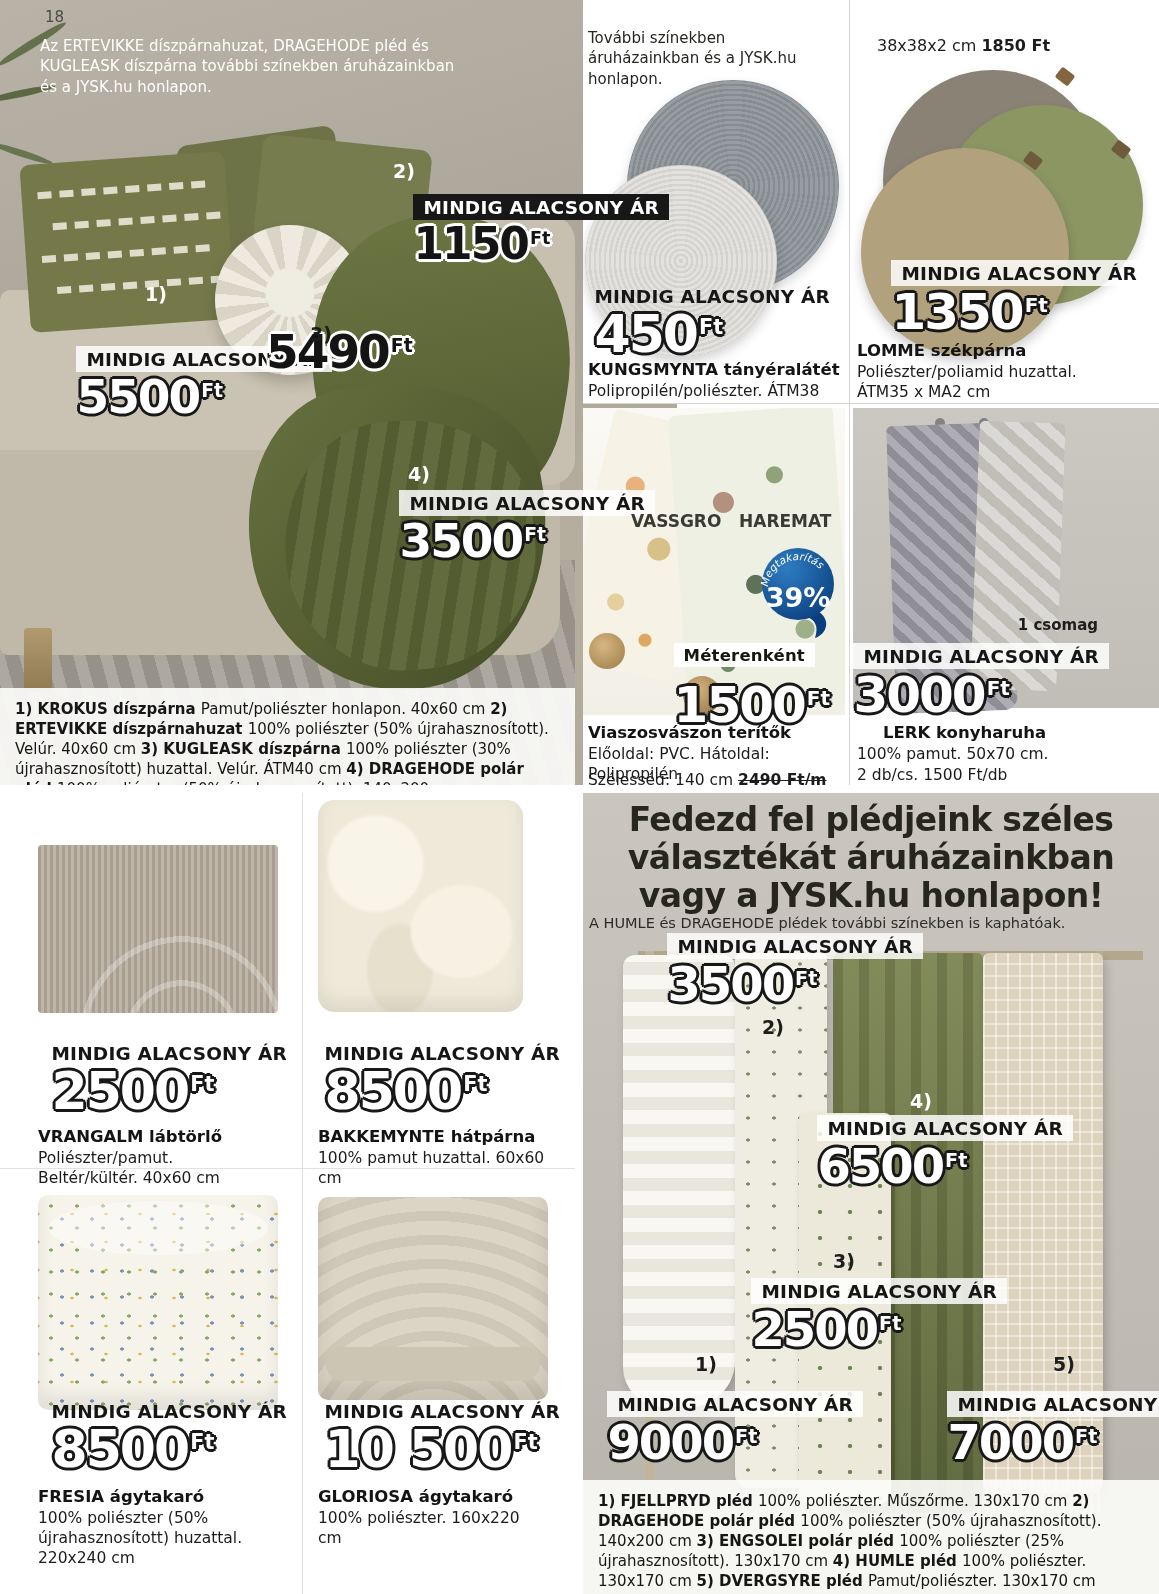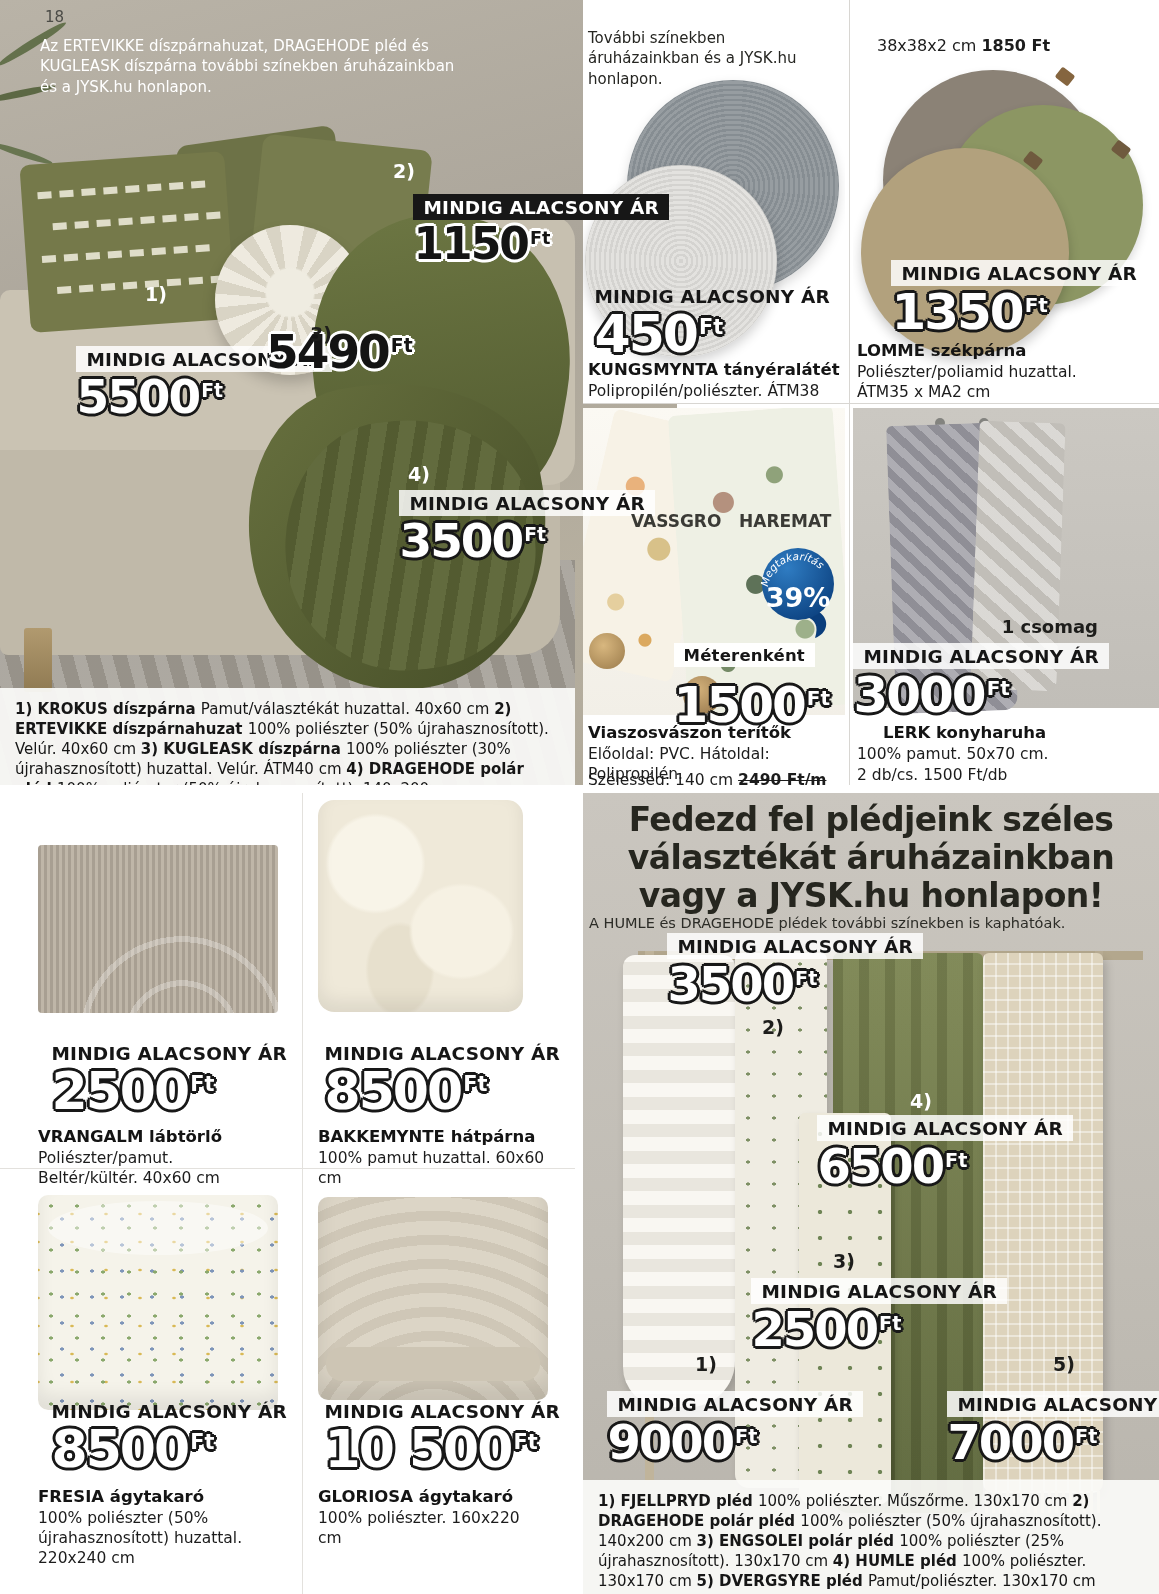--- a/index.html
+++ b/index.html
@@ -89,21 +89,21 @@
     </div>
     <div class="mb" style="left:266px;top:330px;">
       <span class="pr dark pr-47"><span>5490</span><span class="ft">Ft</span></span>
     </div>
     <div class="mb" style="right:22px;top:490px;">
       <span class="albar">MINDIG ALACSONY ÁR</span>
       <span class="pr light pr-47"><span>3500</span><span class="ft">Ft</span></span>
     </div>
 
     <div class="strip" style="left:0;top:688px;width:575px;height:97px;">
-      <b>1) KROKUS díszpárna </b><span>Pamut/választékát huzattal. 40x60 cm </span><b>2) ERTEVIKKE díszpárnahuzat </b><span>100% poliészter (50% újrahasznosított). Velúr. 40x60 cm </span><b>3) KUGLEASK díszpárna </b><span>100% poliészter (30% újrahasznosított) huzattal. Velúr. ÁTM40 cm </span><b>4) DRAGEHODE polár pléd </b><span>100% poliészter (50% újrahasznosított). 140x200 cm</span>
+      <b>1) KROKUS díszpárna </b><span>Pamut/poliészter honlapon. 40x60 cm </span><b>2) ERTEVIKKE díszpárnahuzat </b><span>100% poliészter (50% újrahasznosított). Velúr. 40x60 cm </span><b>3) KUGLEASK díszpárna </b><span>100% poliészter (30% újrahasznosított) huzattal. Velúr. ÁTM40 cm </span><b>4) DRAGEHODE polár pléd </b><span>100% poliészter (50% újrahasznosított). 140x200 cm</span>
     </div>
   </div>
 
   <div class="sec" style="left:583px;top:0;width:262px;height:403px;background:#ffffff;">
     <div class="intro" style="left:5px;top:28px;width:250px;color:#262622;">További színekben áruházainkban és a JYSK.hu honlapon.</div>
     <div class="circ" style="left:44px;top:80px;width:212px;height:212px;background:repeating-radial-gradient(circle at 50% 50%,#868d92 0 2.5px,#979da1 2.5px 5px);box-shadow:0 5px 12px rgba(0,0,0,.15);"></div>
     <div class="circ" style="left:2px;top:165px;width:192px;height:192px;background:repeating-radial-gradient(circle at 50% 50%,#d4d3d0 0 2.5px,#e3e2df 2.5px 5px);box-shadow:0 5px 12px rgba(0,0,0,.18);"></div>
     <div class="mb" style="right:15px;top:286px;">
       <span class="albar plain">MINDIG ALACSONY ÁR</span>
       <span class="pr light pr-52"><span>450</span><span class="ft">Ft</span></span>
@@ -165,21 +165,21 @@
   </div>
 
   <div class="sec" style="left:853px;top:408px;width:306px;height:377px;background:#ffffff;">
     <div class="abs" style="left:0;top:0;width:306px;height:300px;background:linear-gradient(#cbc8c2,#c1beb8);">
       <div class="circ" style="left:82px;top:10px;width:10px;height:10px;background:#83837f;"></div>
       <div class="circ" style="left:126px;top:10px;width:10px;height:10px;background:#83837f;"></div>
       <div class="abs" style="left:38px;top:16px;width:122px;height:288px;border-radius:6px 6px 14px 10px;transform:rotate(-2deg);
                   background:repeating-linear-gradient(45deg,rgba(255,255,255,.22) 0 8px,rgba(0,0,0,.05) 8px 16px),#97969e;"></div>
       <div class="abs" style="left:122px;top:14px;width:86px;height:268px;border-radius:6px 6px 10px 12px;transform:rotate(2deg);
                   background:repeating-linear-gradient(40deg,rgba(255,255,255,.35) 0 10px,rgba(0,0,0,.03) 10px 20px),#c7c4be;"></div>
-      <span class="mark" style="right:61px;top:208px;font-size:18px;">1 csomag</span>
+      <span class="mark" style="right:61px;top:208px;font-size:15px;">1 csomag</span>
       <div class="mb" style="right:50px;top:235px;">
         <span class="albar">MINDIG ALACSONY ÁR</span>
         <span class="pr light pr-50"><span>3000</span><span class="ft">Ft</span></span>
       </div>
     </div>
     <span class="pname" style="left:4px;top:315px;margin-left:26px;">LERK konyharuha</span>
     <span class="pdesc" style="left:4px;top:336px;">100% pamut. 50x70 cm.</span>
     <span class="pdesc" style="left:4px;top:357px;">2 db/cs. 1500 Ft/db</span>
   </div>
 

